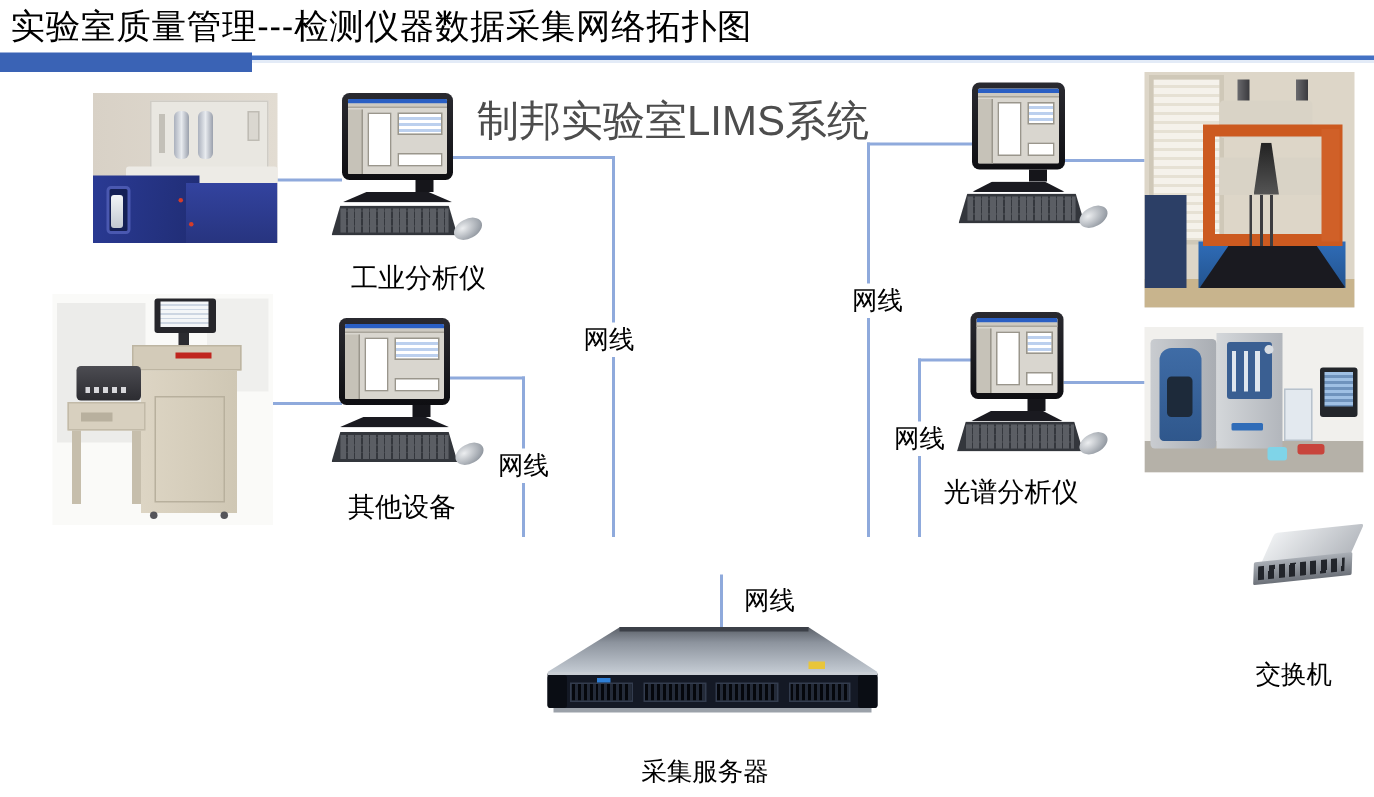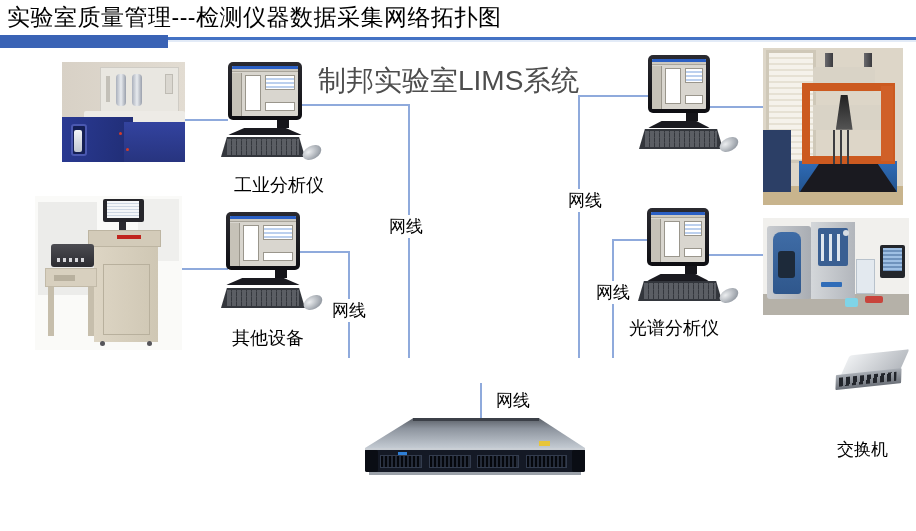--- a/index.html
+++ b/index.html
@@ -325,14 +325,15 @@
       <div class="srv-bay srv-b2"></div>
       <div class="srv-bay srv-b3"></div>
       <div class="srv-bay srv-b4"></div>
       <div class="srv-earl"></div>
       <div class="srv-earr"></div>
       <div class="srv-blue"></div>
       <div class="srv-tag"></div>
     </div>
     <div class="srv-lip"></div>
   </div>
+  <div class="txt-label" style="left:408px;top:503px;width:124px;text-align:center;font-size:17px;">采集服务器</div>
 
 </div>
 
 </body></html>

